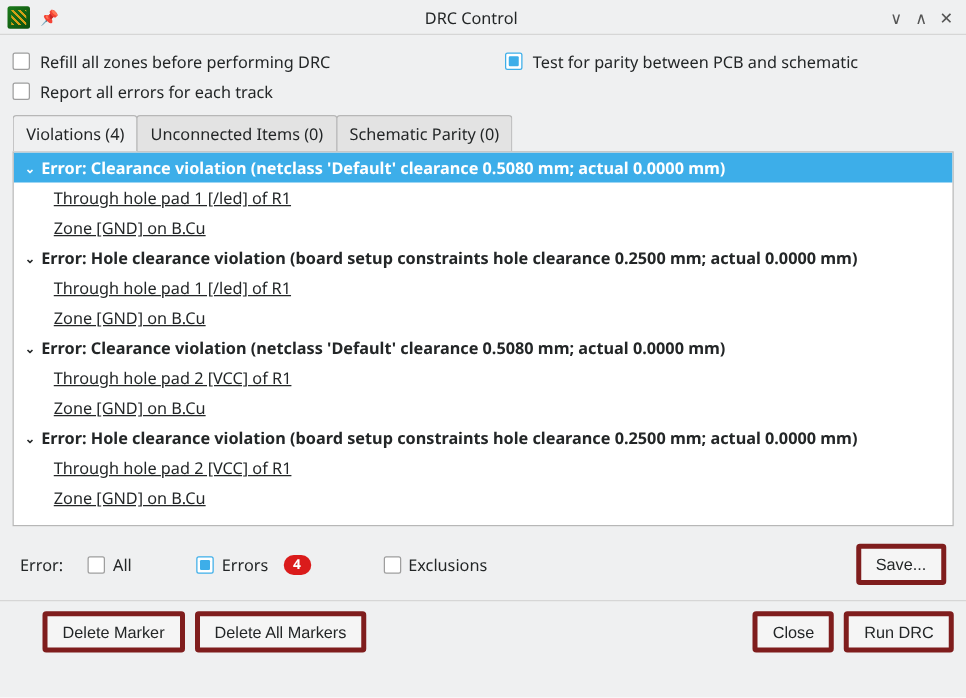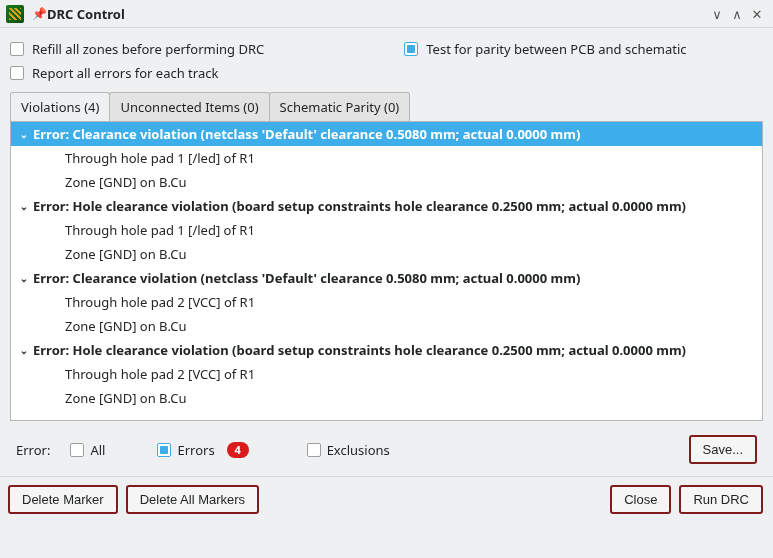--- a/index.html
+++ b/index.html
@@ -26,21 +26,21 @@
   margin-right: 6px;
   display: inline-block;
   position: relative;
 }
 .titlebar .app-icon::after {
   content:"";
   position:absolute; inset:3px;
   background: repeating-linear-gradient(45deg,#d4a017 0 2px, transparent 2px 4px);
 }
 .titlebar .pin-icon { font-size: 12px; color:#555; margin-left:2px;}
-.titlebar .title { flex:1; font-weight:700; }
+.titlebar .title { flex:1; text-align:center; font-weight:400; }
 .titlebar .win-btn { width:20px; text-align:center; color:#555; cursor:pointer; font-size:13px;}
 .content { padding: 12px 10px 0 10px; }
 .checkrow { display:flex; align-items:center; margin-bottom:6px; gap:8px;}
 .checkbox {
   width:14px; height:14px; border:1px solid #9e9e9e; border-radius:2px;
   background:#fff; display:inline-flex; align-items:center; justify-content:center;
   flex-shrink:0;
 }
 .checkbox.checked { border-color:#3daee9;}
 .checkbox.checked::after {
@@ -77,46 +77,46 @@
   white-space:nowrap;
 }
 .row.sel { background:#3daee9; color:#fff;}
 .row.bold { font-weight:700;}
 .expander {
   width:14px; display:inline-block; text-align:center;
   font-size:10px; color:inherit; margin-right:2px;
   cursor:pointer;
 }
 .row.sel .expander { color:#fff;}
-.child { padding-left:54px;}
+.child { padding-left:32px;text-decoration:underline;}
 .filter-row {
   display:flex; align-items:center; gap:18px;
   padding:14px 6px 12px 6px;
 }
 .filter-row .lbl { margin-right:2px;}
 .pill {
   display:inline-flex; align-items:center; justify-content:center;
   min-width:22px; height:16px; padding:0 6px;
   border-radius:8px; color:#fff; font-weight:700; font-size:11px;
   margin-left:6px;
 }
 .pill.red { background:#da1b1b;}
 .pill.green { background:#17a81a;}
 .spacer { flex:1;}
 button.btn {
-  border:2px solid #7f1d1d;
+  border:4px solid #7f1d1d;
   background:#f5f5f5;
   border-radius:3px;
   padding:5px 12px;
   font-size:13px;
   cursor:pointer;
   color:#232627;
 }
 .bottom-row {
-  display:flex; gap:8px; padding:0 10px 10px 8px; align-items:flex-end;
+  display:flex; gap:8px; padding:0 10px 10px 22px; align-items:flex-end;margin-left:12px;
 }
 .sep-h { height:1px; background:#d6d6d6; margin:0 0 8px 0;}
 .muted { flex:1;}
 .filter-item{display:flex;align-items:center;gap:6px;}
 </style>
 </head>
 <body>
 
 <div class="titlebar">
   <span class="app-icon"></span>

